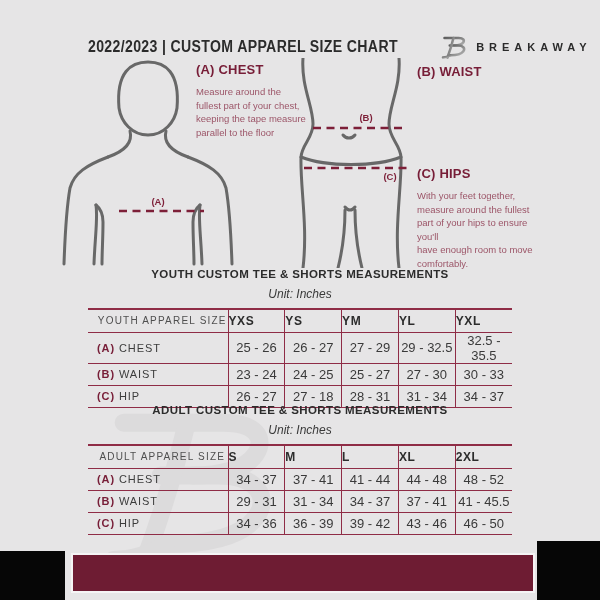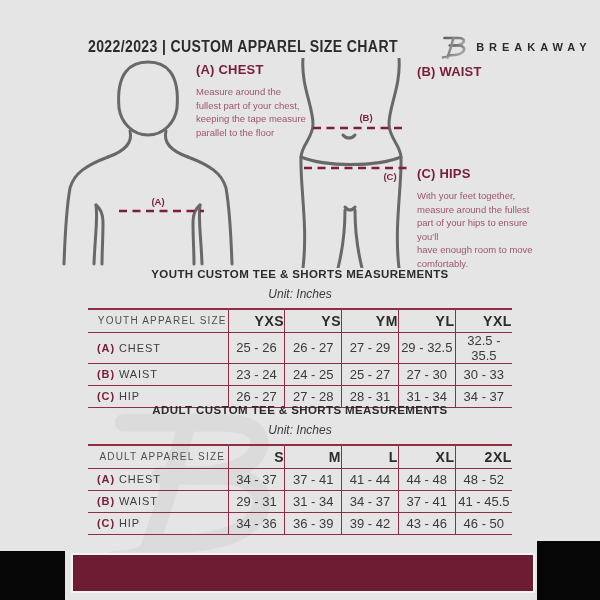--- a/index.html
+++ b/index.html
@@ -48,21 +48,21 @@
   .tsec{position:absolute;left:88px;width:424px;text-align:center;}
   #tsec-youth{top:267px;}
   #tsec-adult{top:403px;}
   .tsec h2{font-size:11.5px;line-height:14px;font-weight:bold;color:#2c2c2c;letter-spacing:.4px;}
   .tsec .unit{font-size:12px;line-height:13px;font-style:italic;color:#3a3a3a;margin-top:7px;}
   table{border-collapse:collapse;table-layout:fixed;width:424px;margin-top:7px;}
   td{height:22px;vertical-align:middle;border-bottom:1.6px solid var(--line);}
   tr:first-child td{height:23px;border-top:2px solid var(--line);}
   .vsep{border-left:1.3px solid var(--line);}
   .hlbl{font-size:10px;letter-spacing:1.2px;color:#4f4f4f;text-align:center;padding-left:9px;}
-  .hsize{font-weight:bold;font-size:14px;color:#2c2c2c;letter-spacing:.6px;text-align:right;}
+  .hsize{font-weight:bold;font-size:12px;color:#2c2c2c;letter-spacing:.6px;text-align:left;}
   .rlbl{text-align:left;padding-left:9px;font-size:11px;letter-spacing:.9px;color:#3c3c3c;}
   .pfx{color:var(--maroon);font-weight:bold;margin-right:4px;}
   .val{font-size:13px;color:#3a3a3a;text-align:center;}
 
   
   .footer-bar{position:absolute;left:71px;top:553px;width:464px;height:40px;
       background:var(--bar);border:2px solid #f5f4f5;}
   .corner{position:absolute;background:#060606;}
   .corner-bl{left:0;top:551px;width:65px;height:49px;}
   .corner-br{left:537px;top:541px;width:63px;height:59px;}
@@ -177,21 +177,21 @@
               <td class="rlbl"><span class="pfx">(B)</span><span>WAIST</span></td>
               <td class="val vsep">23 - 24</td>
               <td class="val vsep">24 - 25</td>
               <td class="val vsep">25 - 27</td>
               <td class="val vsep">27 - 30</td>
               <td class="val vsep">30 - 33</td>
             </tr>
             <tr>
               <td class="rlbl"><span class="pfx">(C)</span><span>HIP</span></td>
               <td class="val vsep">26 - 27</td>
-              <td class="val vsep">27 - 28</td>
+              <td class="val vsep">27 - 18</td>
               <td class="val vsep">28 - 31</td>
               <td class="val vsep">31 - 34</td>
               <td class="val vsep">34 - 37</td>
             </tr>
           </tbody>
         </table>
       </div>
   </div>
 
   <div class="tsec" id="tsec-adult">

